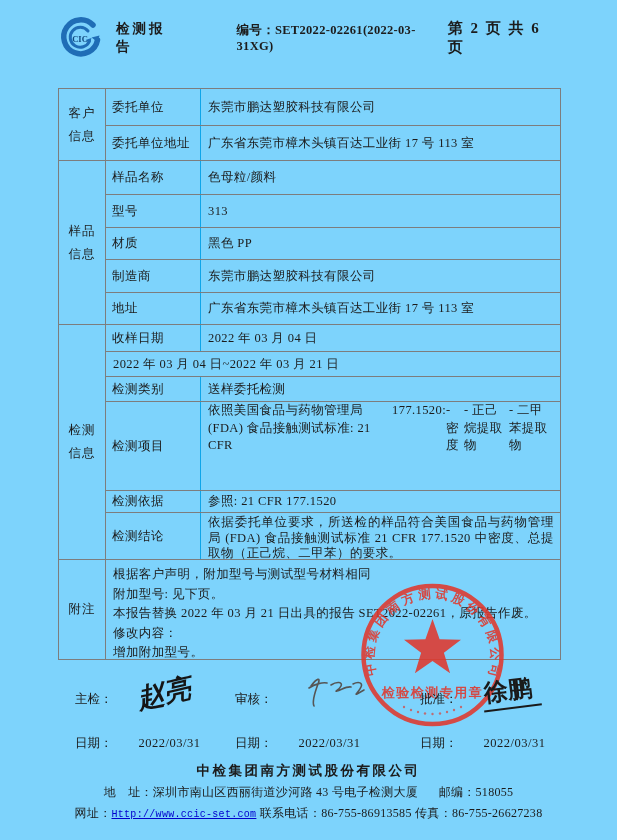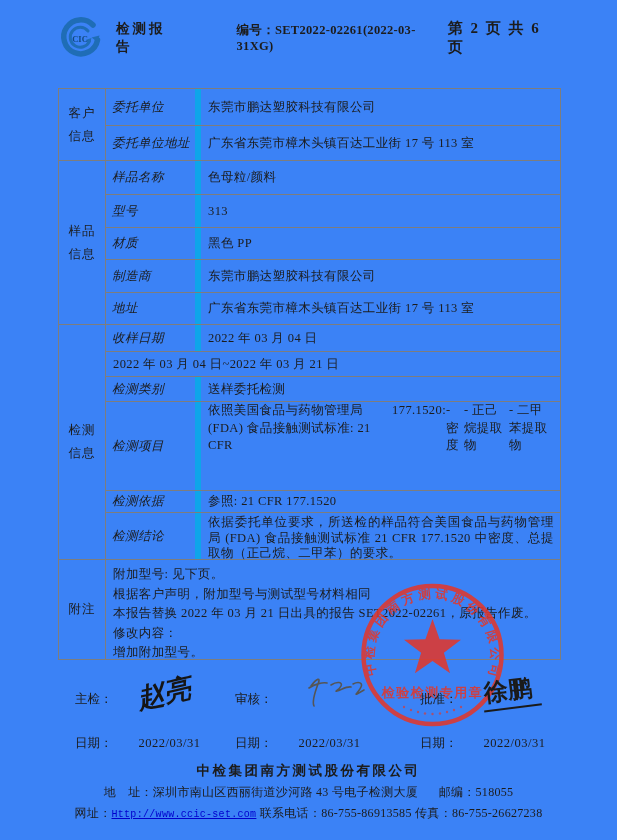--- a/index.html
+++ b/index.html
@@ -1,18 +1,18 @@
 <!DOCTYPE html>
 <html><head>
 <meta charset="utf-8">
 <style>
   * { margin:0; padding:0; box-sizing:border-box; }
   html,body { background:#ffffff; }
   .page {
-    position:relative; width:617px; height:840px; background:#3b82f6;
+    position:relative; width:617px; height:840px; background:#7dd3fc;
     font-family:"Liberation Serif","DejaVu Serif",serif; color:#1c1c1c;
     overflow:hidden;
   }
   
   .header { position:absolute; left:58px; top:14px; width:503px; height:48px;
             display:flex; align-items:center; }
   .logo { width:44px; height:44px; flex:0 0 44px; }
   .hdr-title { font-weight:bold; font-size:13.5px; letter-spacing:3px; margin-left:14px; }
   .hdr-no { font-weight:bold; font-size:12.5px; margin-left:56px; letter-spacing:0.3px; }
   .hdr-page { font-weight:bold; font-size:15px; margin-left:auto; letter-spacing:2px; }
@@ -21,22 +21,22 @@
             border:1px solid #7d7d7d; font-size:12.5px; }
   .sec { display:flex; border-top:1px solid #7d7d7d; }
   .sec:first-child { border-top:none; }
   .sec-label { flex:0 0 47px; border-right:1px solid #7d7d7d;
                display:flex; align-items:center; justify-content:center; }
   .sec-label span { display:inline-block; width:30px; text-align:center;
                     word-break:break-all; line-height:23px; letter-spacing:1px; }
   .sec-rows { flex:1; display:flex; flex-direction:column; }
   .row { display:flex; border-top:1px solid #7d7d7d; }
   .row:first-child { border-top:none; }
-  .key { flex:0 0 95px; border-right:6px solid #0ea5e9; display:flex;
-         align-items:center; padding-left:6px; letter-spacing:0.5px;font-style:italic; }
+  .key { flex:0 0 95px; border-right:1px solid #0ea5e9; display:flex;
+         align-items:center; padding-left:6px; letter-spacing:0.5px; }
   .val { flex:1; display:flex; align-items:center; padding-left:7px;
          padding-right:6px; letter-spacing:0.4px; }
   .val.multi { flex-direction:row; align-items:flex-start; justify-content:flex-end;
                line-height:17.7px; }
   .val.just { display:block; text-align:justify; line-height:15.6px; padding-top:2px; }
   .notes-content { flex:1; padding:5px 8px 0 7px; line-height:19.6px; letter-spacing:0.4px; }
   
   .sigs { position:absolute; left:58px; top:676px; width:503px; z-index:6; }
   .sig-cols { display:flex; }
   .sig-col { position:relative; }
@@ -163,22 +163,22 @@
           <div class="val just">依据委托单位要求，所送检的样品符合美国食品与药物管理局 (FDA) 食品接触测试标准 21 CFR 177.1520 中密度、总提取物（正己烷、二甲苯）的要求。</div>
         </div>
       </div>
     </div>
 
     <div class="sec" style="height:100px">
       <div class="sec-label">
           <span>附注</span>
         </div>
       <div class="notes-content">
+        <div>根据客户声明，附加型号与测试型号材料相同</div>
         <div>附加型号: 见下页。</div>
-        <div>根据客户声明，附加型号与测试型号材料相同</div>
         <div>本报告替换 2022 年 03 月 21 日出具的报告 SET2022-02261，原报告作废。</div>
         <div>修改内容：</div>
         <div>增加附加型号。</div>
       </div>
     </div>
   </div>
 
   <div class="stamp">
     <svg viewBox="0 0 153 153" width="153" height="153">
       <circle cx="76.5" cy="74" r="69" fill="none" stroke="#e0382d" stroke-width="4.5"></circle>

